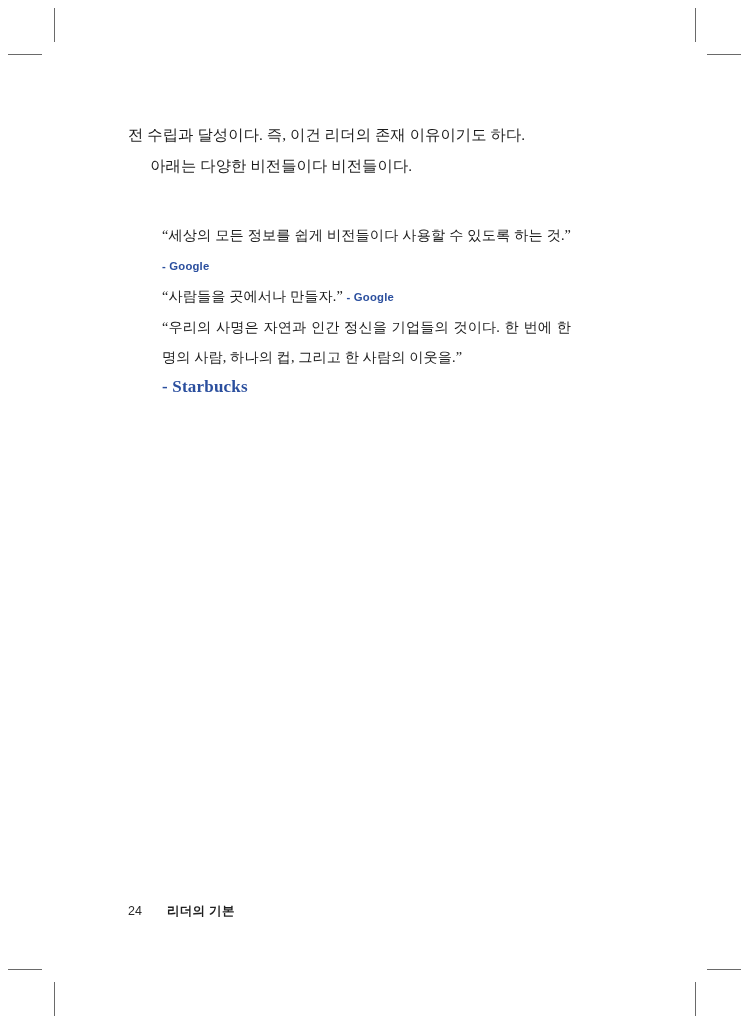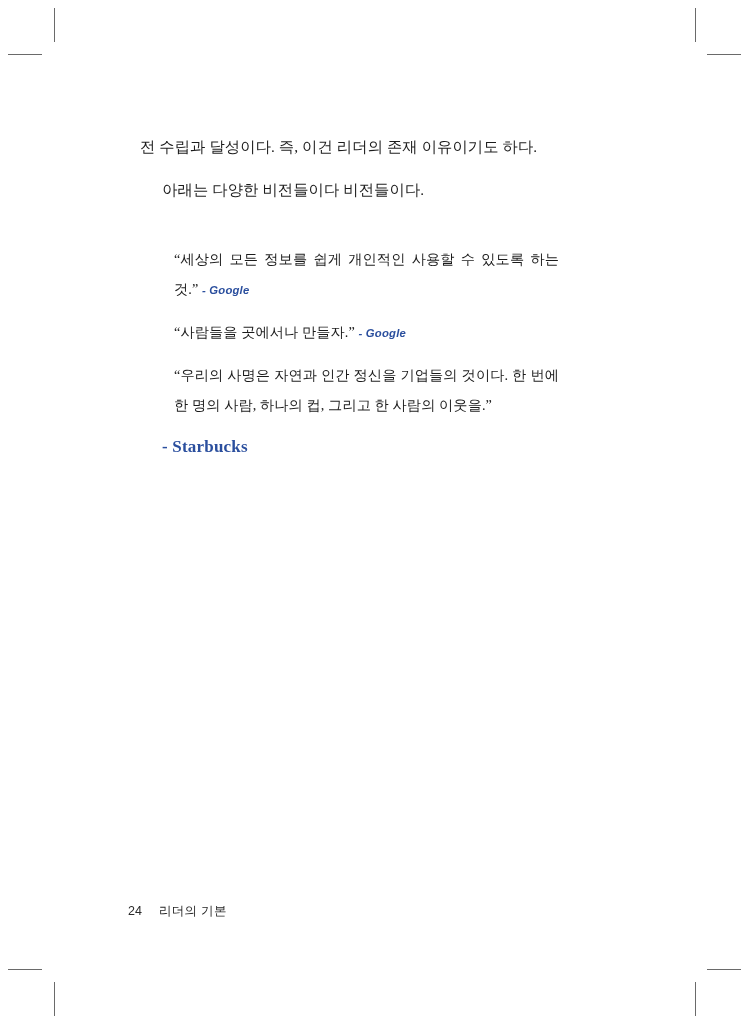--- a/index.html
+++ b/index.html
@@ -35,21 +35,21 @@
 
   
   .page {
     position: absolute;
     left: 128px;
     top: 120px;
     width: 447px;
   }
 
   p {
-    margin: 12px;
+    margin: 0;
     font-size: 15.3px;
     line-height: 30.5px;
     color: #1b1b1b;
     text-align: justify;
     text-justify: inter-character;
     letter-spacing: 0.1px;
   }
   p.indent { text-indent: 1.45em; }
 
   .quote-block {
@@ -62,52 +62,51 @@
     line-height: 30px;
     text-align: justify;
   }
   .attrib {
     color: #2b4f9e;
     font-family: "Liberation Sans", sans-serif;
     font-size: 11.3px;
     font-weight: bold;
     letter-spacing: 0.2px;
     white-space: nowrap;
-    font-style: italic;
   }
   .attrib-line {
     color: #2b4f9e;
     font-family: Liberation Serif, serif;
     font-size: 17px;
     font-weight: bold;
     line-height: 30px;
     letter-spacing: 0.2px;
   }
 
   .body-block { margin-top: 44px; }
   .body-block p + p { margin-top: 0; }
 
   
   .footer {
     position: absolute;
     left: 128px;
     top: 903px;
     display: flex;
     align-items: baseline;
-    gap: 17px;
+    gap: 25px;
   }
   .folio {
     font-family: "Liberation Sans", sans-serif;
     font-size: 12.5px;
     color: #2a2a2a;
   }
   .running-head {
     font-family: "Liberation Sans", sans-serif;
     font-size: 12.5px;
-    font-weight: normal;
+    font-weight: bold;
     color: #1f1f1f;
     letter-spacing: 0.3px;
   }
 </style>
 </head>
 <body>
 
 <div class="crop v mark-tl-v"></div>
 <div class="crop h mark-tl-h"></div>
 <div class="crop v mark-tr-v"></div>
@@ -119,21 +118,21 @@
 
 <div class="page">
 
   <p>전 수립과 달성이다. 즉, 이건 리더의 존재 이유이기도 하다.</p>
 
   <p class="indent">아래는 다양한 비전들이다 비전들이다.</p>
 
   <div class="quote-block">
 
     <p>
-      <span>“세상의 모든 정보를 쉽게 개인적인 사용할 수 있도록 하는 것.”</span>
+      <span>“세상의 모든 정보를 쉽게 비전들이다 사용할 수 있도록 하는 것.”</span>
       <span class="attrib">- Google</span>
     </p>
 
 
     <p>
       <span>“사람들을 곳에서나 만들자.”</span>
       <span class="attrib">- Google</span>
     </p>
 
     <p>

